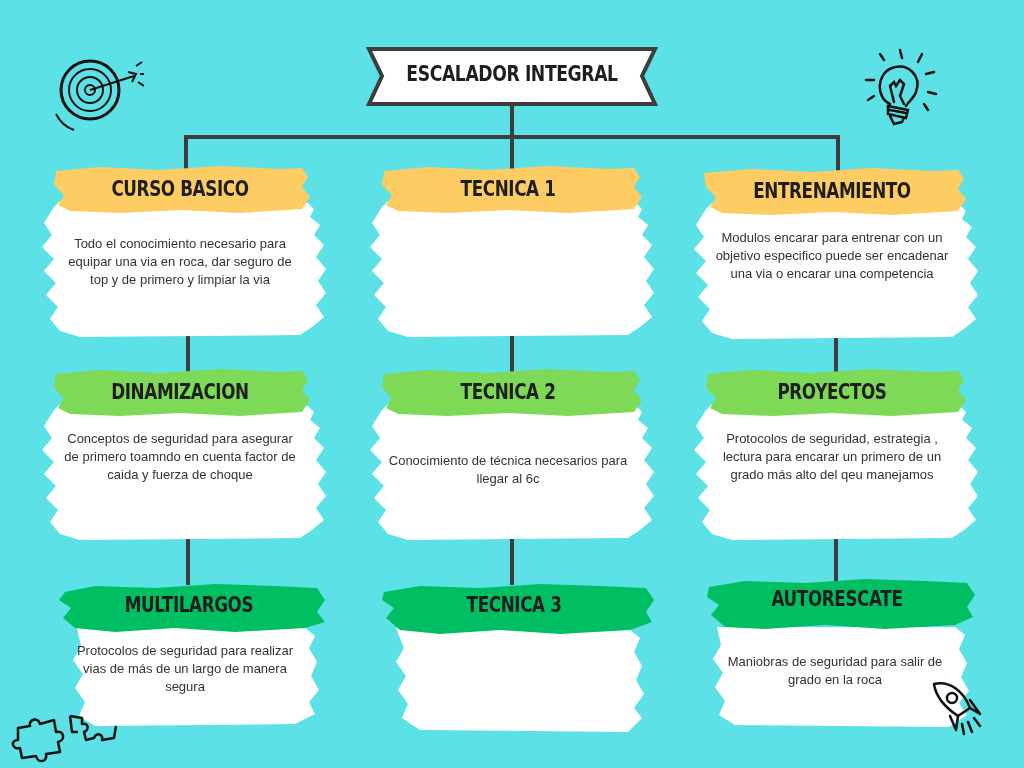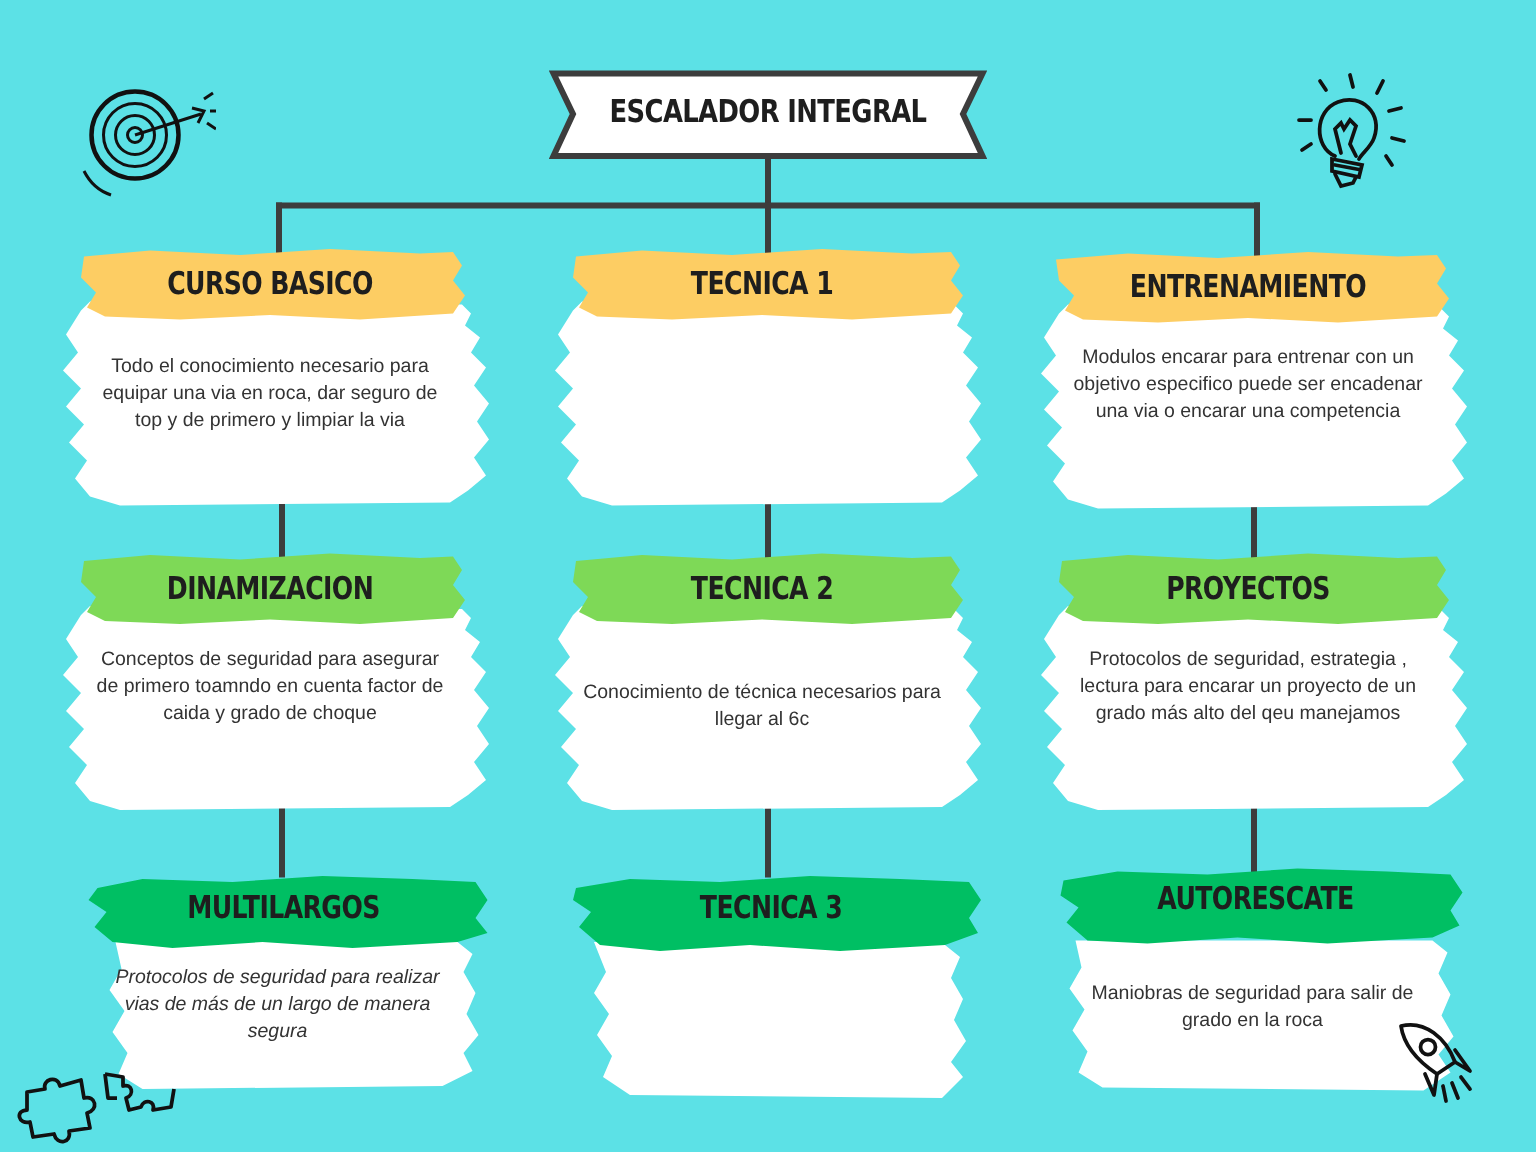--- a/index.html
+++ b/index.html
@@ -80,48 +80,48 @@
   <div class="card-title" style="top:12px;">ENTRENAMIENTO</div>
   <div class="card-body" style="top:62px;">Modulos encarar para entrenar con un objetivo especifico puede ser encadenar una via o encarar una competencia</div>
 </div>
 
 <div class="card" style="left:40px; top:368px; height:175px;text-decoration:underline;">
   <svg class="bg" width="290" height="175" viewBox="0 0 290 175">
     <path d="M14,42 L20,36 L268,38 L274,44 L270,52 L280,60 L274,70 L284,80 L276,92 L286,104 L278,116 L286,128 L276,140 L284,152 L272,162 L260,170 L40,172 L20,166 L10,154 L18,142 L6,130 L16,118 L4,106 L14,94 L2,82 L12,70 L4,58 Z" fill="#ffffff"></path>
     <path d="M16,6 L60,2 L120,5 L180,1 L240,4 L262,3 L268,12 L262,22 L270,32 L262,44 L200,48 L140,45 L80,48 L30,46 L18,40 L24,30 L14,20 Z" fill="#7ed957"></path>
   </svg>
   <div class="card-title" style="top:12px;">DINAMIZACION</div>
-  <div class="card-body" style="top:62px;">Conceptos de seguridad para asegurar de primero toamndo en cuenta factor de caida y grado de choque</div>
+  <div class="card-body" style="top:62px;">Conceptos de seguridad para asegurar de primero toamndo en cuenta factor de caida y fuerza de choque</div>
 </div>
 
 <div class="card" style="left:368px; top:368px; height:175px;">
   <svg class="bg" width="290" height="175" viewBox="0 0 290 175">
     <path d="M14,42 L20,36 L268,38 L274,44 L270,52 L280,60 L274,70 L284,80 L276,92 L286,104 L278,116 L286,128 L276,140 L284,152 L272,162 L260,170 L40,172 L20,166 L10,154 L18,142 L6,130 L16,118 L4,106 L14,94 L2,82 L12,70 L4,58 Z" fill="#ffffff"></path>
     <path d="M16,6 L60,2 L120,5 L180,1 L240,4 L266,3 L272,12 L266,22 L274,32 L266,44 L200,48 L140,45 L80,48 L30,46 L18,40 L24,30 L14,20 Z" fill="#7ed957"></path>
   </svg>
   <div class="card-title" style="top:12px;">TECNICA 2</div>
   <div class="card-body" style="top:84px;text-align:center;">Conocimiento de técnica necesarios para llegar al 6c</div>
 </div>
 
 <div class="card" style="left:692px; top:368px; height:175px;">
   <svg class="bg" width="290" height="175" viewBox="0 0 290 175">
     <path d="M14,42 L20,36 L268,38 L274,44 L270,52 L280,60 L274,70 L284,80 L276,92 L286,104 L278,116 L286,128 L276,140 L284,152 L272,162 L260,170 L40,172 L20,166 L10,154 L18,142 L6,130 L16,118 L4,106 L14,94 L2,82 L12,70 L4,58 Z" fill="#ffffff"></path>
     <path d="M16,6 L60,2 L120,5 L180,1 L240,4 L266,3 L272,12 L266,22 L274,32 L266,44 L200,48 L140,45 L80,48 L30,46 L18,40 L24,30 L14,20 Z" fill="#7ed957"></path>
   </svg>
   <div class="card-title" style="top:12px;">PROYECTOS</div>
-  <div class="card-body" style="top:62px;">Protocolos de seguridad, estrategia , lectura para encarar un proyecto de un grado más alto del qeu manejamos</div>
+  <div class="card-body" style="top:62px;">Protocolos de seguridad, estrategia , lectura para encarar un primero de un grado más alto del qeu manejamos</div>
 </div>
 
 <div class="card" style="left:55px; top:578px; height:160px;">
   <svg class="bg" width="290" height="160" viewBox="0 0 290 160">
     <path d="M22,50 L250,50 L260,58 L254,70 L262,84 L256,98 L264,112 L254,124 L260,136 L240,146 L40,148 L24,138 L30,124 L20,110 L28,96 L18,82 L26,68 Z" fill="#ffffff"></path>
     <path d="M10,14 L40,8 L100,10 L160,6 L220,8 L262,10 L270,22 L262,34 L270,44 L250,50 L180,54 L120,50 L60,54 L20,50 L8,40 L16,30 L4,22 Z" fill="#00bf63"></path>
   </svg>
   <div class="card-title" style="top:15px; left:-6px;">MULTILARGOS</div>
-  <div class="card-body" style="top:64px; left:10px; right:30px;font-style:italic;">Protocolos de seguridad para realizar vias de más de un largo de manera segura</div>
+  <div class="card-body" style="top:64px; left:10px; right:30px;">Protocolos de seguridad para realizar vias de más de un largo de manera segura</div>
 </div>
 
 <div class="card" style="left:380px; top:578px; height:165px;">
   <svg class="bg" width="290" height="165" viewBox="0 0 290 165">
     <path d="M16,50 L250,52 L260,60 L254,74 L262,88 L256,102 L264,116 L254,130 L262,140 L248,154 L40,152 L22,140 L28,126 L18,112 L26,98 L16,84 L24,70 Z" fill="#ffffff"></path>
     <path d="M4,14 L40,8 L100,10 L160,6 L220,8 L266,10 L274,22 L266,34 L272,44 L250,52 L180,56 L120,52 L60,56 L20,52 L6,40 L14,30 L2,22 Z" fill="#00bf63"></path>
   </svg>
   <div class="card-title" style="top:15px; left:-6px;">TECNICA 3</div>
 </div>
 

